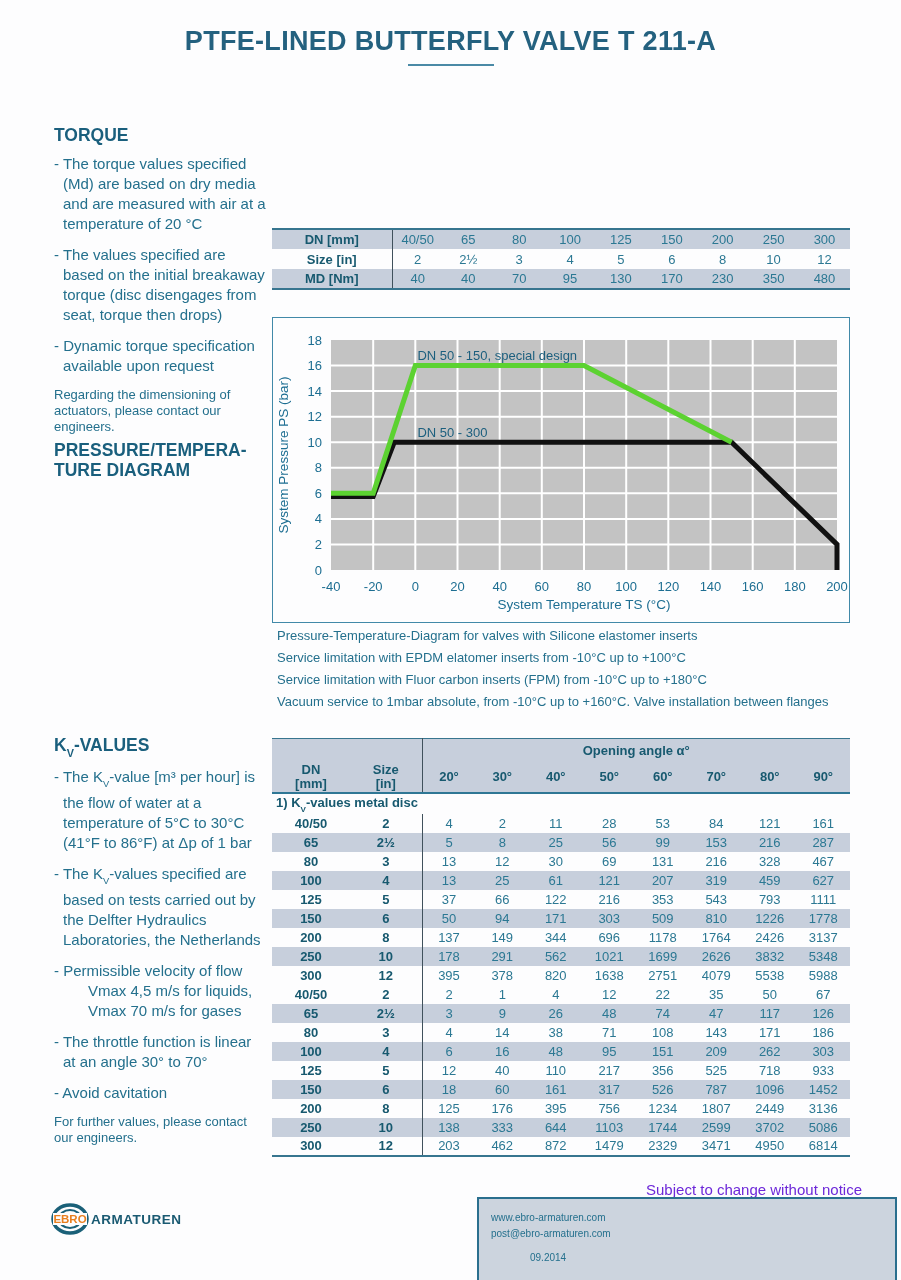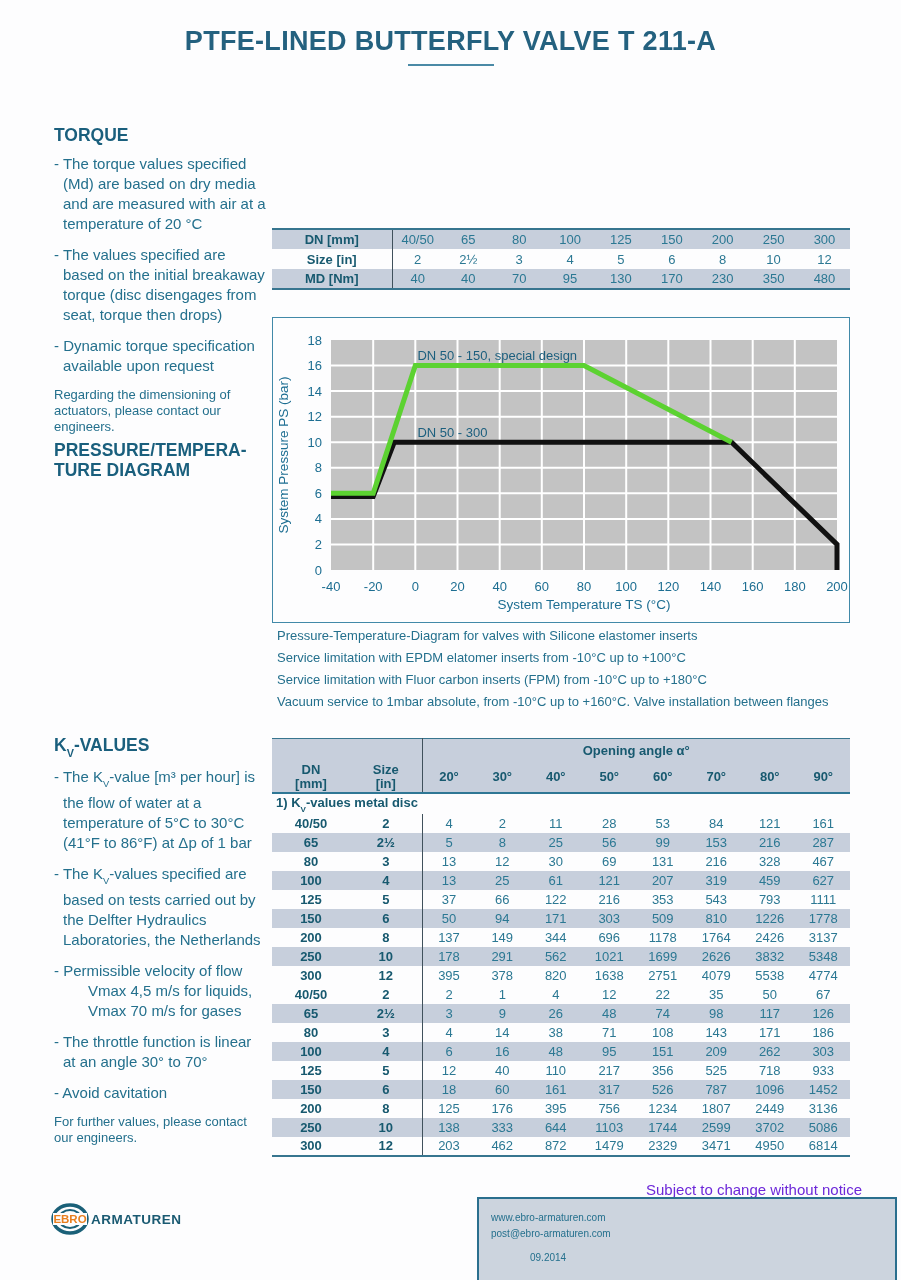--- a/index.html
+++ b/index.html
@@ -339,21 +339,21 @@
       <tr class="">
         <th>300</th>
         <th class="divider">12</th>
         <td>395</td>
         <td>378</td>
         <td>820</td>
         <td>1638</td>
         <td>2751</td>
         <td>4079</td>
         <td>5538</td>
-        <td>4774</td>
+        <td>5988</td>
       </tr>
       <tr class="">
         <th>40/50</th>
         <th class="divider">2</th>
         <td>2</td>
         <td>1</td>
         <td>4</td>
         <td>12</td>
         <td>22</td>
         <td>35</td>
@@ -361,21 +361,21 @@
         <td>67</td>
       </tr>
       <tr class="alt">
         <th>65</th>
         <th class="divider">2½</th>
         <td>3</td>
         <td>9</td>
         <td>26</td>
         <td>48</td>
         <td>74</td>
-        <td>98</td>
+        <td>47</td>
         <td>117</td>
         <td>126</td>
       </tr>
       <tr class="">
         <th>80</th>
         <th class="divider">3</th>
         <td>4</td>
         <td>14</td>
         <td>38</td>
         <td>71</td>

